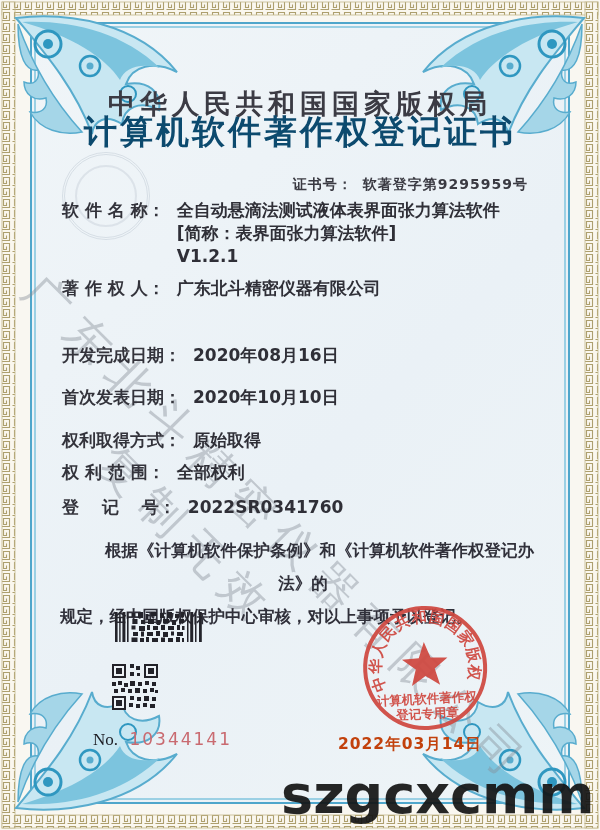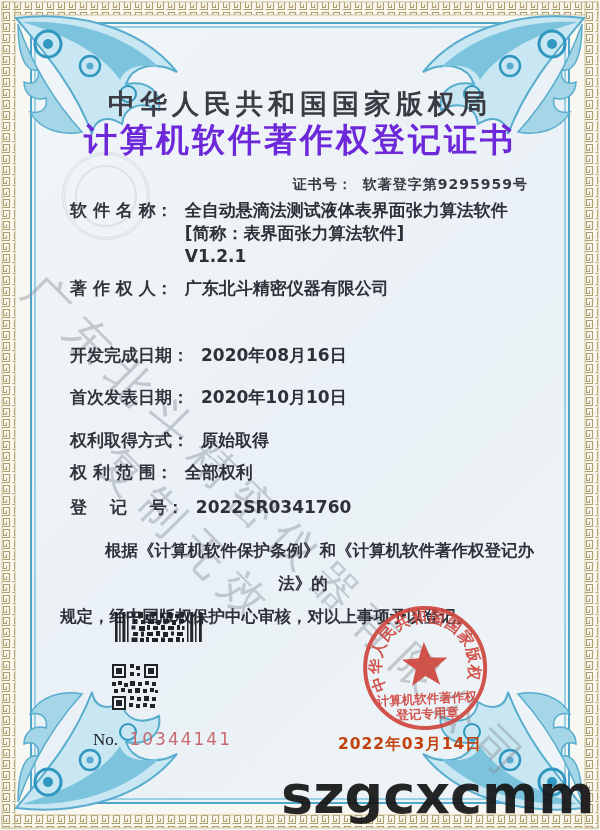--- a/index.html
+++ b/index.html
@@ -15,26 +15,26 @@
     border:2px solid #4fa6cb;background:linear-gradient(135deg,#f0f5f8 0%,#eaf1f6 55%,#eef4f7 100%);}
   .blue-frame::after{content:"";position:absolute;inset:2px;border:2px solid #9bd0e4;pointer-events:none;}
   .corner{position:absolute;width:170px;height:135px;pointer-events:none;}
   .corner.tl{left:12px;top:14px;}
   .corner.tr{right:12px;top:14px;transform:scaleX(-1);}
   .corner.bl{left:12px;bottom:18px;transform:scaleY(-1);}
   .corner.br{right:12px;bottom:18px;transform:scale(-1,-1);}
   
   .authority{position:absolute;top:86px;left:0;width:100%;text-align:center;
     font-size:27px;font-weight:700;letter-spacing:5px;color:#3b3b44;}
-  .cert-title{position:absolute;top:118px;left:0;width:100%;text-align:center;
-    font-size:33px;font-weight:700;letter-spacing:3px;color:#6d28d9;}
+  .cert-title{position:absolute;top:110px;left:0;width:100%;text-align:center;
+    font-size:33px;font-weight:700;letter-spacing:3px;color:#0c4a6e;}
   .certno-row{position:absolute;top:176px;left:60px;width:468px;text-align:right;
     font-size:14px;font-weight:700;color:#3a3a42;letter-spacing:1px;}
   
-  .frow{position:absolute;left:62px;font-size:17px;display:flex;align-items:flex-start;margin-left:8px;}
+  .frow{position:absolute;left:62px;font-size:17px;display:flex;align-items:flex-start;}
   .flabel{font-weight:700;white-space:pre;flex:0 0 auto;color:#33333b;}
   .fvalue{font-weight:600;margin-left:12px;color:#2f2f37;line-height:23px;}
   .fvalue div{white-space:nowrap;}
   
   .statement{position:absolute;left:60px;top:534px;width:486px;
     font-size:16.5px;font-weight:600;line-height:33px;color:#30303a;}
   .statement .l1{text-indent:2em;text-align:center;}
   
   .barcode{position:absolute;left:115px;top:612px;}
   .qrcode{position:absolute;left:112px;top:664px;}

